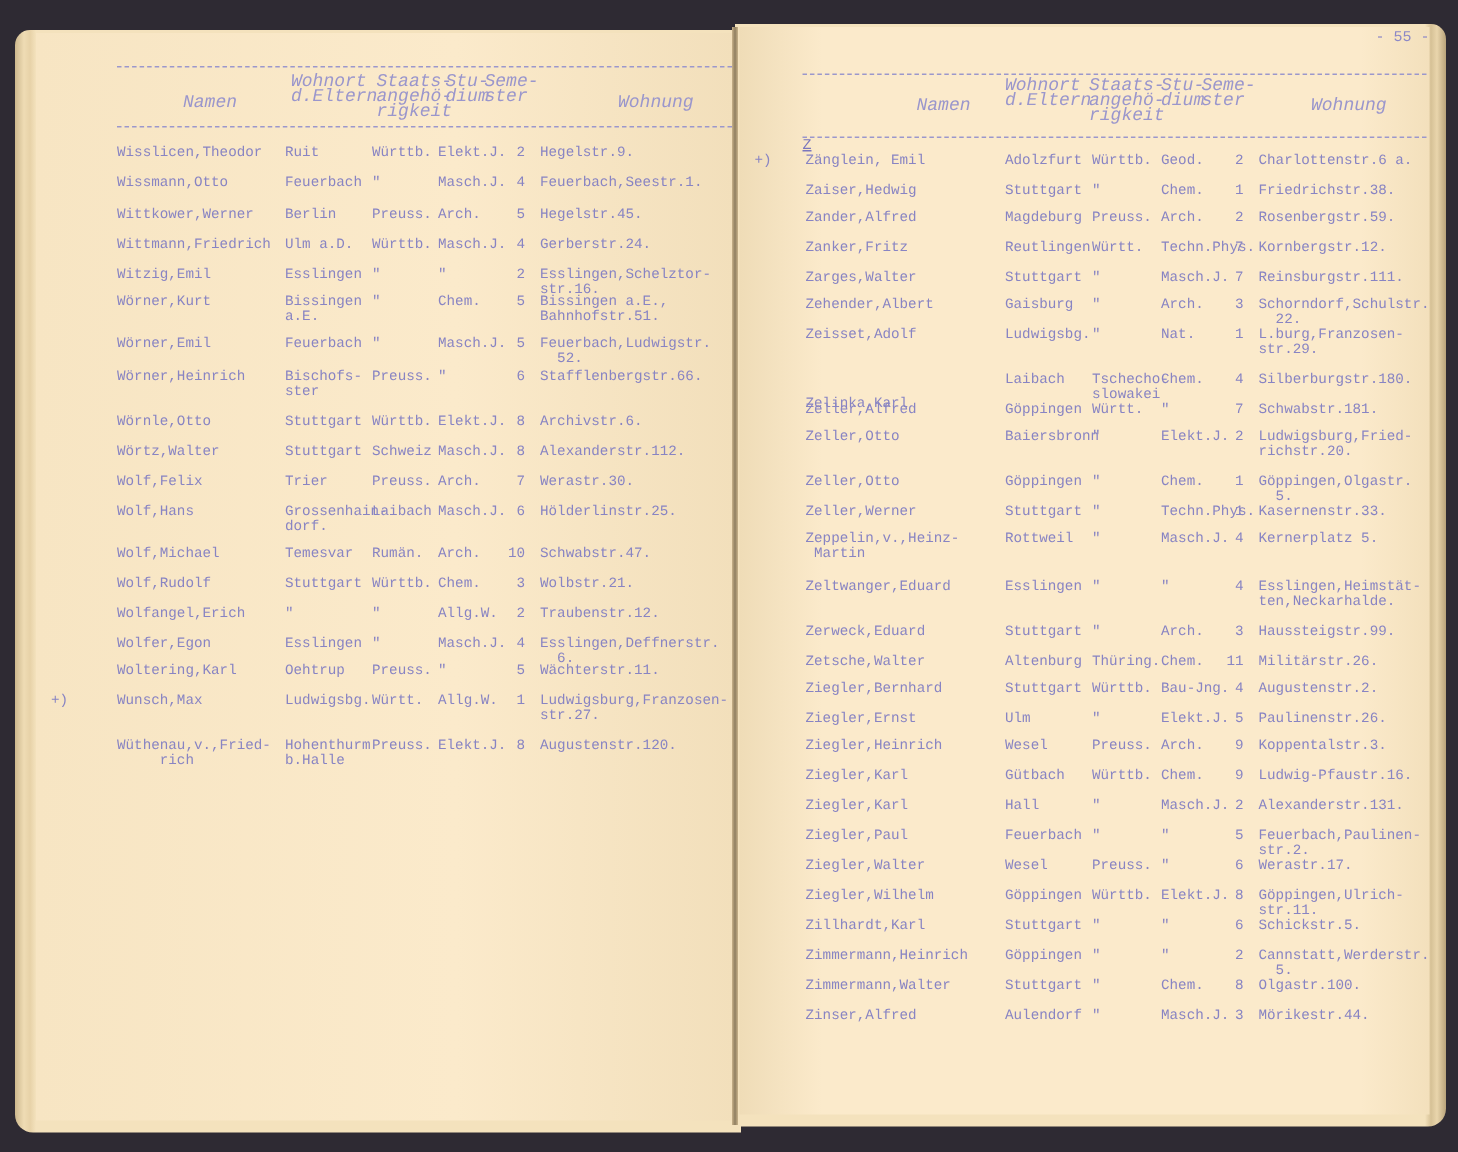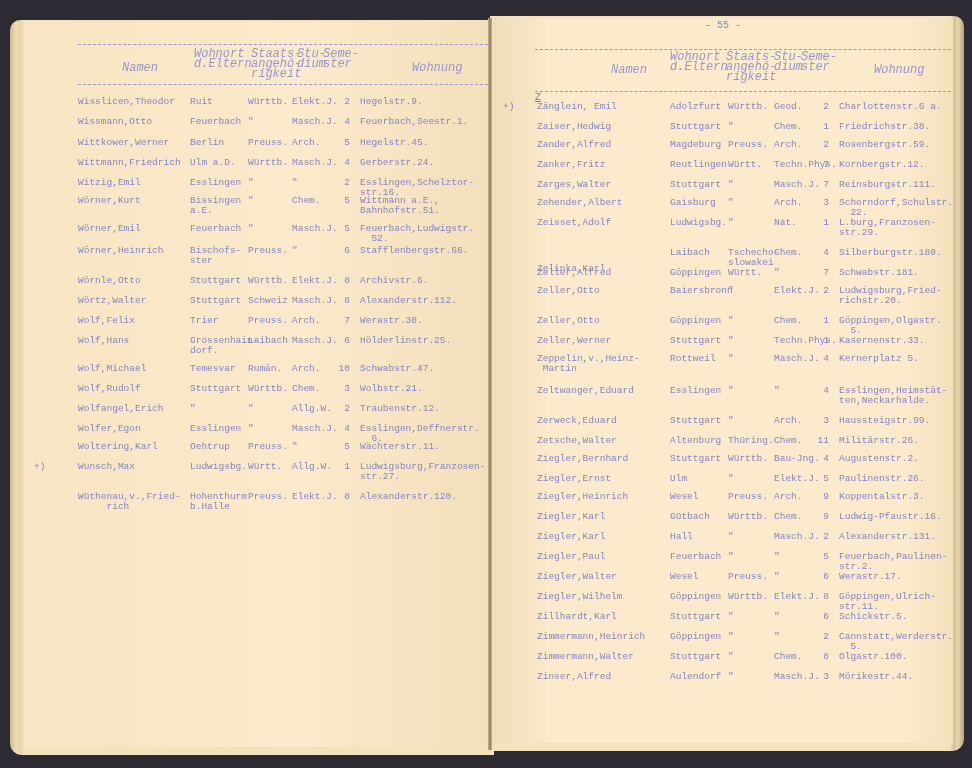--- a/index.html
+++ b/index.html
@@ -23,21 +23,21 @@
     position:absolute; background:#fae8c6; color:#8a86c4;
   }
   .page.left { left:24px; top:22px; width:466px; height:725px;
     background:linear-gradient(90deg,#f7e5c3,#fbeacb 60%,#f2dfbb 100%); }
   .page.right { left:493px; top:18px; width:460px; height:725px;
     background:linear-gradient(90deg,#efdcb7,#fbeacb 12%,#fbeacb 90%,#f3e0bc 100%); }
   .gutter {
     position:absolute; left:488px; top:18px; width:4px; height:732px;
     background:linear-gradient(90deg,#c8b28a,#8f7e60,#c8b28a);
   }
-  .pagenum { position:absolute; left:0; right:0; top:2px; text-align:center; font-size:10px; color:#8c88c6; }
+  .pagenum { position:absolute; left:0; right:0; top:2px; text-align:right; font-size:10px; color:#8c88c6; }
   .rule { position:absolute; height:0; border-top:1.5px dashed #9b97cc; }
   .hdr { position:absolute; font-size:12px; line-height:10px; color:#9a96cc; white-space:pre;font-style:italic; }
   .row { position:absolute; font-size:9.5px; line-height:10px; white-space:pre; color:#8884c3; }
   .c { position:absolute; top:0; }
   .mark { position:absolute; font-size:10px; color:#7b77bd; }
 </style>
 </head>
 <body>
 
 <div class="page-stack-left"></div>
@@ -58,42 +58,42 @@
   <div class="hdr" style="left:388px;top:41px;">Wohnung</div>
   <div class="rule" style="left:54px;width:410px;top:62px;"></div>
   <div id="leftRows">
       <div class="row" style="top: 75px; left: 0px;"><span class="c" style="left: 10px;"></span><span class="c" style="left: 54px;">Wisslicen,Theodor</span><span class="c" style="left: 166px;">Ruit</span><span class="c" style="left: 224px;">Württb.</span><span class="c" style="left: 268px;">Elekt.J.</span><span class="c" style="left: 312px; width: 14px; text-align: right;">2</span><span class="c" style="left: 336px;">Hegelstr.9.</span></div>
       <div class="row" style="top: 95px; left: 0px;"><span class="c" style="left: 10px;"></span><span class="c" style="left: 54px;">Wissmann,Otto</span><span class="c" style="left: 166px;">Feuerbach</span><span class="c" style="left: 224px;">"</span><span class="c" style="left: 268px;">Masch.J.</span><span class="c" style="left: 312px; width: 14px; text-align: right;">4</span><span class="c" style="left: 336px;">Feuerbach,Seestr.1.</span></div>
       <div class="row" style="top: 116px; left: 0px;"><span class="c" style="left: 10px;"></span><span class="c" style="left: 54px;">Wittkower,Werner</span><span class="c" style="left: 166px;">Berlin</span><span class="c" style="left: 224px;">Preuss.</span><span class="c" style="left: 268px;">Arch.</span><span class="c" style="left: 312px; width: 14px; text-align: right;">5</span><span class="c" style="left: 336px;">Hegelstr.45.</span></div>
       <div class="row" style="top: 136px; left: 0px;"><span class="c" style="left: 10px;"></span><span class="c" style="left: 54px;">Wittmann,Friedrich</span><span class="c" style="left: 166px;">Ulm a.D.</span><span class="c" style="left: 224px;">Württb.</span><span class="c" style="left: 268px;">Masch.J.</span><span class="c" style="left: 312px; width: 14px; text-align: right;">4</span><span class="c" style="left: 336px;">Gerberstr.24.</span></div>
       <div class="row" style="top: 156px; left: 0px;"><span class="c" style="left: 10px;"></span><span class="c" style="left: 54px;">Witzig,Emil</span><span class="c" style="left: 166px;">Esslingen</span><span class="c" style="left: 224px;">"</span><span class="c" style="left: 268px;">"</span><span class="c" style="left: 312px; width: 14px; text-align: right;">2</span><span class="c" style="left: 336px;">Esslingen,Schelztor-
 str.16.</span></div>
       <div class="row" style="top: 174px; left: 0px;"><span class="c" style="left: 10px;"></span><span class="c" style="left: 54px;">Wörner,Kurt</span><span class="c" style="left: 166px;">Bissingen
-a.E.</span><span class="c" style="left: 224px;">"</span><span class="c" style="left: 268px;">Chem.</span><span class="c" style="left: 312px; width: 14px; text-align: right;">5</span><span class="c" style="left: 336px;">Wittmann a.E.,
+a.E.</span><span class="c" style="left: 224px;">"</span><span class="c" style="left: 268px;">Chem.</span><span class="c" style="left: 312px; width: 14px; text-align: right;">5</span><span class="c" style="left: 336px;">Bissingen a.E.,
 Bahnhofstr.51.</span></div>
       <div class="row" style="top: 202px; left: 0px;"><span class="c" style="left: 10px;"></span><span class="c" style="left: 54px;">Wörner,Emil</span><span class="c" style="left: 166px;">Feuerbach</span><span class="c" style="left: 224px;">"</span><span class="c" style="left: 268px;">Masch.J.</span><span class="c" style="left: 312px; width: 14px; text-align: right;">5</span><span class="c" style="left: 336px;">Feuerbach,Ludwigstr.
   52.</span></div>
       <div class="row" style="top: 224px; left: 0px;"><span class="c" style="left: 10px;"></span><span class="c" style="left: 54px;">Wörner,Heinrich</span><span class="c" style="left: 166px;">Bischofs-
 ster</span><span class="c" style="left: 224px;">Preuss.</span><span class="c" style="left: 268px;">"</span><span class="c" style="left: 312px; width: 14px; text-align: right;">6</span><span class="c" style="left: 336px;">Stafflenbergstr.66.</span></div>
       <div class="row" style="top: 254px; left: 0px;"><span class="c" style="left: 10px;"></span><span class="c" style="left: 54px;">Wörnle,Otto</span><span class="c" style="left: 166px;">Stuttgart</span><span class="c" style="left: 224px;">Württb.</span><span class="c" style="left: 268px;">Elekt.J.</span><span class="c" style="left: 312px; width: 14px; text-align: right;">8</span><span class="c" style="left: 336px;">Archivstr.6.</span></div>
       <div class="row" style="top: 274px; left: 0px;"><span class="c" style="left: 10px;"></span><span class="c" style="left: 54px;">Wörtz,Walter</span><span class="c" style="left: 166px;">Stuttgart</span><span class="c" style="left: 224px;">Schweiz</span><span class="c" style="left: 268px;">Masch.J.</span><span class="c" style="left: 312px; width: 14px; text-align: right;">8</span><span class="c" style="left: 336px;">Alexanderstr.112.</span></div>
       <div class="row" style="top: 294px; left: 0px;"><span class="c" style="left: 10px;"></span><span class="c" style="left: 54px;">Wolf,Felix</span><span class="c" style="left: 166px;">Trier</span><span class="c" style="left: 224px;">Preuss.</span><span class="c" style="left: 268px;">Arch.</span><span class="c" style="left: 312px; width: 14px; text-align: right;">7</span><span class="c" style="left: 336px;">Werastr.30.</span></div>
       <div class="row" style="top: 314px; left: 0px;"><span class="c" style="left: 10px;"></span><span class="c" style="left: 54px;">Wolf,Hans</span><span class="c" style="left: 166px;">Grossenhain-
 dorf.</span><span class="c" style="left: 224px;">Laibach</span><span class="c" style="left: 268px;">Masch.J.</span><span class="c" style="left: 312px; width: 14px; text-align: right;">6</span><span class="c" style="left: 336px; font-family: Liberation Mono, monospace;">Hölderlinstr.25.</span></div>
       <div class="row" style="top: 342px; left: 0px;"><span class="c" style="left: 10px;"></span><span class="c" style="left: 54px;">Wolf,Michael</span><span class="c" style="left: 166px;">Temesvar</span><span class="c" style="left: 224px;">Rumän.</span><span class="c" style="left: 268px;">Arch.</span><span class="c" style="left: 312px; width: 14px; text-align: right;">10</span><span class="c" style="left: 336px;">Schwabstr.47.</span></div>
       <div class="row" style="top: 362px; left: 0px;"><span class="c" style="left: 10px;"></span><span class="c" style="left: 54px;">Wolf,Rudolf</span><span class="c" style="left: 166px;">Stuttgart</span><span class="c" style="left: 224px;">Württb.</span><span class="c" style="left: 268px;">Chem.</span><span class="c" style="left: 312px; width: 14px; text-align: right;">3</span><span class="c" style="left: 336px;">Wolbstr.21.</span></div>
       <div class="row" style="top: 382px; left: 0px;"><span class="c" style="left: 10px;"></span><span class="c" style="left: 54px;">Wolfangel,Erich</span><span class="c" style="left: 166px;">"</span><span class="c" style="left: 224px;">"</span><span class="c" style="left: 268px;">Allg.W.</span><span class="c" style="left: 312px; width: 14px; text-align: right;">2</span><span class="c" style="left: 336px;">Traubenstr.12.</span></div>
       <div class="row" style="top: 402px; left: 0px;"><span class="c" style="left: 10px;"></span><span class="c" style="left: 54px;">Wolfer,Egon</span><span class="c" style="left: 166px;">Esslingen</span><span class="c" style="left: 224px;">"</span><span class="c" style="left: 268px;">Masch.J.</span><span class="c" style="left: 312px; width: 14px; text-align: right;">4</span><span class="c" style="left: 336px;">Esslingen,Deffnerstr.
   6.</span></div>
       <div class="row" style="top: 420px; left: 0px;"><span class="c" style="left: 10px;"></span><span class="c" style="left: 54px;">Woltering,Karl</span><span class="c" style="left: 166px;">Oehtrup</span><span class="c" style="left: 224px;">Preuss.</span><span class="c" style="left: 268px;">"</span><span class="c" style="left: 312px; width: 14px; text-align: right;">5</span><span class="c" style="left: 336px;">Wächterstr.11.</span></div>
       <div class="row" style="top: 440px; left: 0px;"><span class="c" style="left: 10px;">+)</span><span class="c" style="left: 54px;">Wunsch,Max</span><span class="c" style="left: 166px;">Ludwigsbg.</span><span class="c" style="left: 224px;">Württ.</span><span class="c" style="left: 268px;">Allg.W.</span><span class="c" style="left: 312px; width: 14px; text-align: right;">1</span><span class="c" style="left: 336px;">Ludwigsburg,Franzosen-
 str.27.</span></div>
       <div class="row" style="top: 470px; left: 0px;"><span class="c" style="left: 10px;"></span><span class="c" style="left: 54px;">Wüthenau,v.,Fried-
      rich</span><span class="c" style="left: 166px;">Hohenthurm
-b.Halle</span><span class="c" style="left: 224px;">Preuss.</span><span class="c" style="left: 268px;">Elekt.J.</span><span class="c" style="left: 312px; width: 14px; text-align: right;">8</span><span class="c" style="left: 336px;">Alexanderstr.120.</span></div>
+b.Halle</span><span class="c" style="left: 224px;">Preuss.</span><span class="c" style="left: 268px;">Elekt.J.</span><span class="c" style="left: 312px; width: 14px; text-align: right;">8</span><span class="c" style="left: 336px;">Augustenstr.120.</span></div>
     </div>
 </div>
 
 <div class="gutter"></div>
 
 <div class="page right" id="rightPage">
   <div class="pagenum">- 55 -</div>
   <div class="rule" style="left:42px;width:416px;top:31px;"></div>
   <div class="hdr" style="left:118px;top:47px;">Namen</div>
   <div class="hdr" style="left:177px;top:34px;">Wohnort

